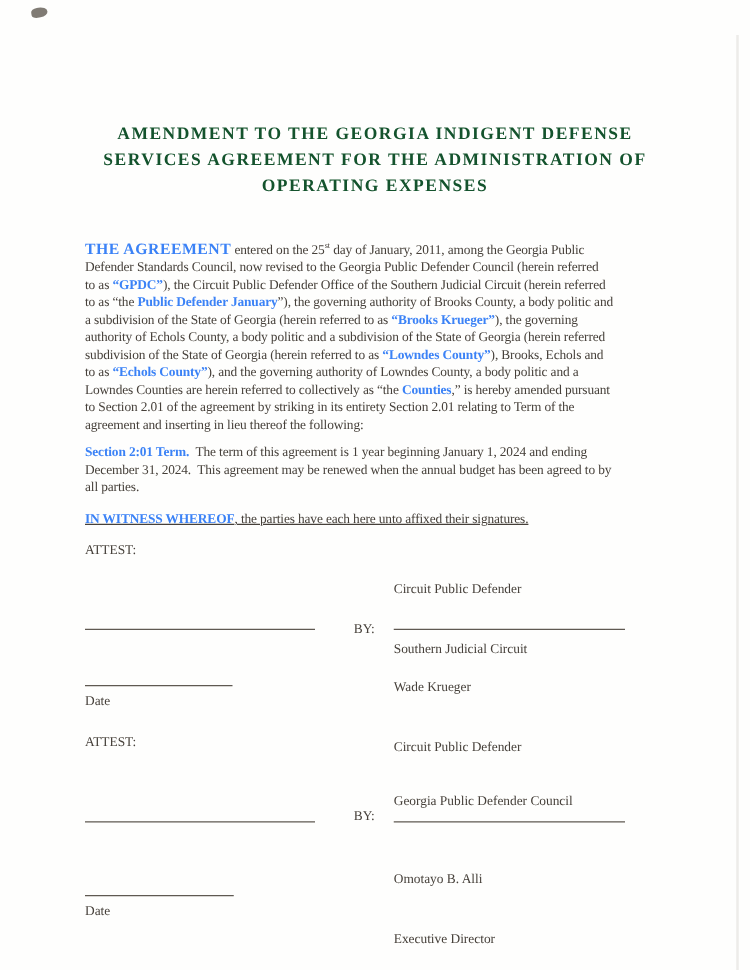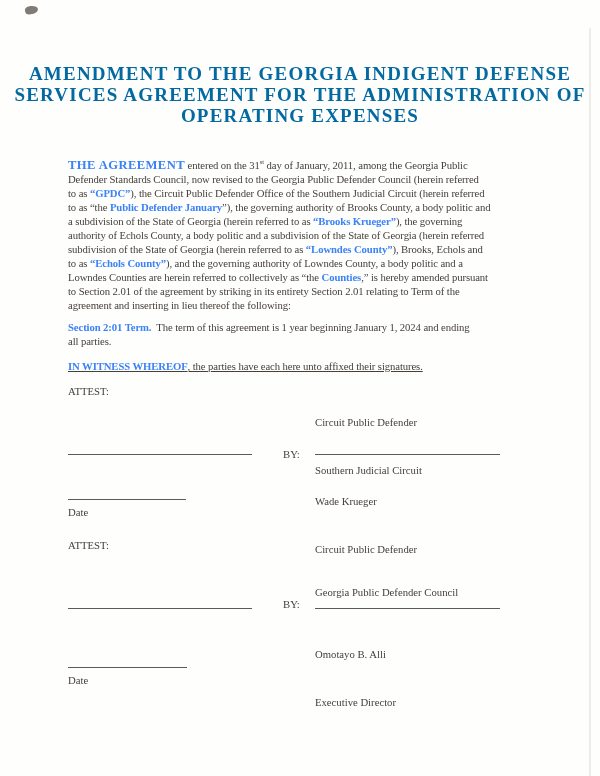--- a/index.html
+++ b/index.html
@@ -21,27 +21,27 @@
     background:#6a645c;opacity:.85;
     border-radius:45% 60% 55% 40%;
     transform:rotate(-10deg);
   }
   .edge-shadow{
     position:absolute;left:589px;top:28px;width:2px;height:748px;
     background:#edecE9;
   }
   
   .doc-title{
-    padding-top:63px;
+    padding-top:97px;
     text-align:center;
     font-weight:bold;
-    font-size:19px;
+    font-size:14px;
     line-height:21px;
     letter-spacing:1.2px;
-    color:#0369a1;
+    color:#14532d;
   }
   
   .para{
     margin-left:68px;
     font-size:10.7px;
     line-height:14px;
     letter-spacing:-0.1px;
   }
   .para-agreement{margin-top:32px;}
   .para-section{margin-top:8px;}
@@ -69,35 +69,36 @@
   <div class="corner-speck"></div>
   <div class="edge-shadow"></div>
 
   <div class="doc-title">
     <div>AMENDMENT TO THE GEORGIA INDIGENT DEFENSE</div>
     <div>SERVICES AGREEMENT FOR THE ADMINISTRATION OF</div>
     <div>OPERATING EXPENSES</div>
   </div>
 
   <div class="para para-agreement">
-      <div class="tline"><span class="b lg">THE AGREEMENT</span><span> entered on the 31</span><sup>st</sup><span> day of January, 2011, among the Georgia Public</span></div>
+      <div class="tline"><span class="b lg">THE AGREEMENT</span><span> entered on the 25</span><sup>st</sup><span> day of January, 2011, among the Georgia Public</span></div>
       <div class="tline"><span>Defender Standards Council, now revised to the Georgia Public Defender Council (herein referred</span></div>
       <div class="tline"><span>to as </span><span class="b">“GPDC”</span><span>), the Circuit Public Defender Office of the Southern Judicial Circuit (herein referred</span></div>
       <div class="tline"><span>to as “the </span><span class="b">Public Defender January</span><span>”), the governing authority of Brooks County, a body politic and</span></div>
       <div class="tline"><span>a subdivision of the State of Georgia (herein referred to as </span><span class="b">“Brooks Krueger”</span><span>), the governing</span></div>
       <div class="tline"><span>authority of Echols County, a body politic and a subdivision of the State of Georgia (herein referred</span></div>
       <div class="tline"><span>subdivision of the State of Georgia (herein referred to as </span><span class="b">“Lowndes County”</span><span>), Brooks, Echols and</span></div>
       <div class="tline"><span>to as </span><span class="b">“Echols County”</span><span>), and the governing authority of Lowndes County, a body politic and a</span></div>
       <div class="tline"><span>Lowndes Counties are herein referred to collectively as “the </span><span class="b">Counties</span><span>,” is hereby amended pursuant</span></div>
       <div class="tline"><span>to Section 2.01 of the agreement by striking in its entirety Section 2.01 relating to Term of the</span></div>
       <div class="tline"><span>agreement and inserting in lieu thereof the following:</span></div>
     </div>
 
   <div class="para para-section">
       <div class="tline"><span class="b">Section 2:01 Term.</span><span>  The term of this agreement is 1 year beginning January 1, 2024 and ending</span></div>
+      <div class="tline"><span>December 31, 2024.  This agreement may be renewed when the annual budget has been agreed to by</span></div>
       <div class="tline"><span>all parties.</span></div>
     </div>
 
   <div class="para para-witness"><span class="b">IN WITNESS WHEREOF</span><span>, the parties have each here unto affixed their signatures.</span></div>
 
   <div class="sig-area">
 
     <span class="abs" style="left:68px;top:11px;">ATTEST:</span>
     <div class="abs two-line" style="left:315px;top:9px;">
       <div>Circuit Public Defender</div>

